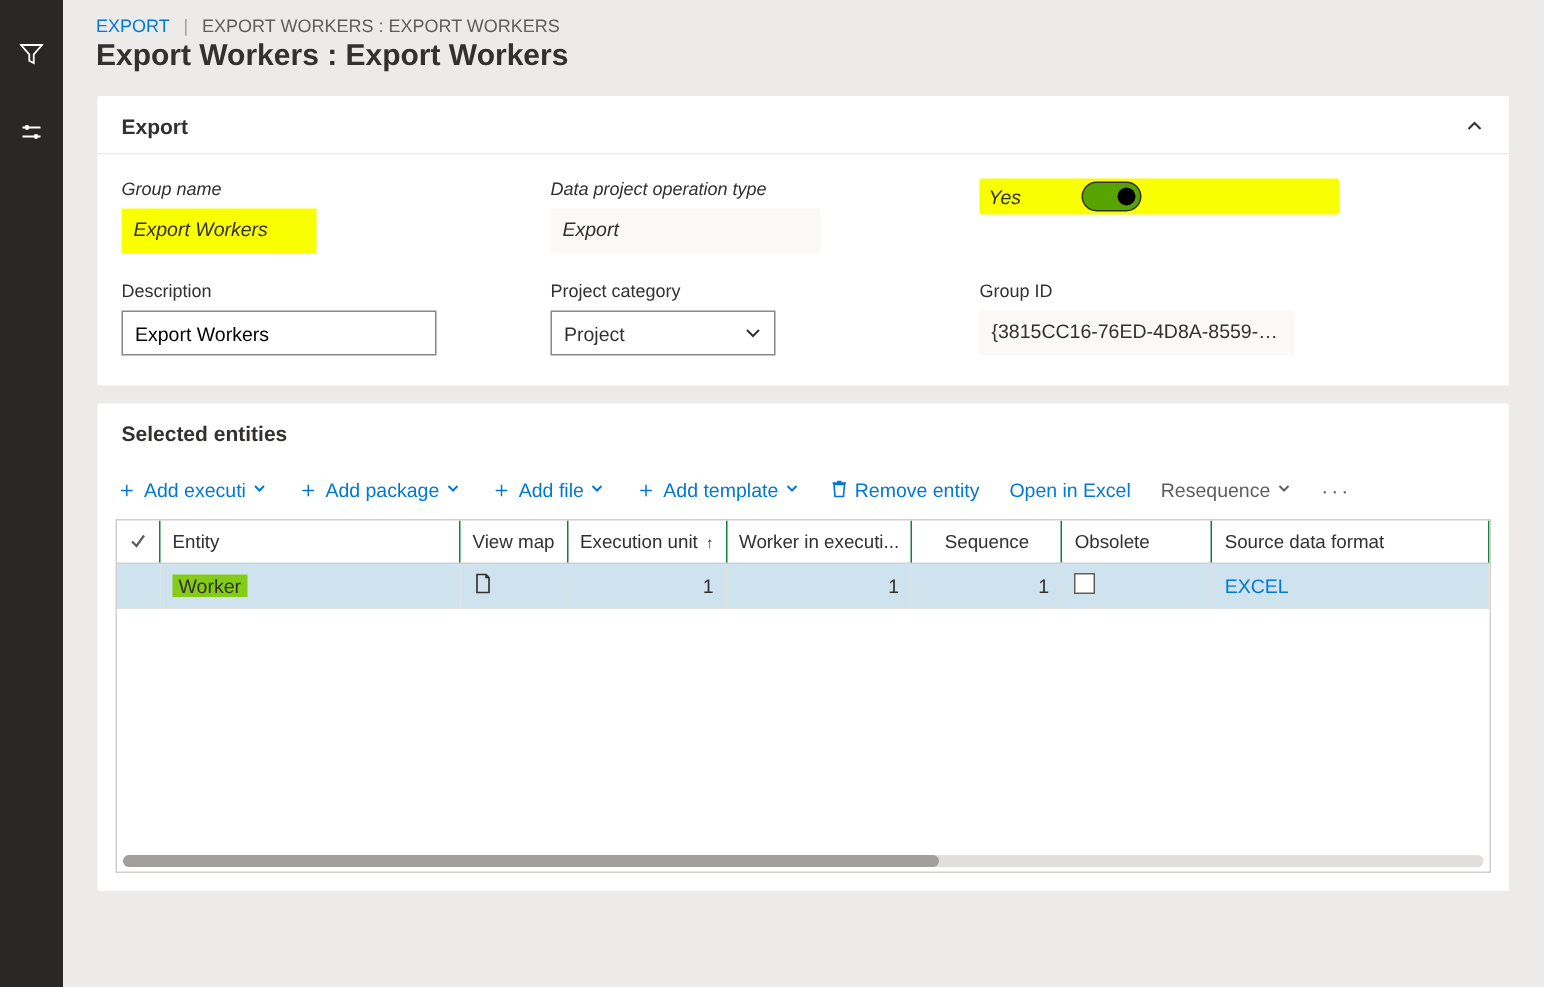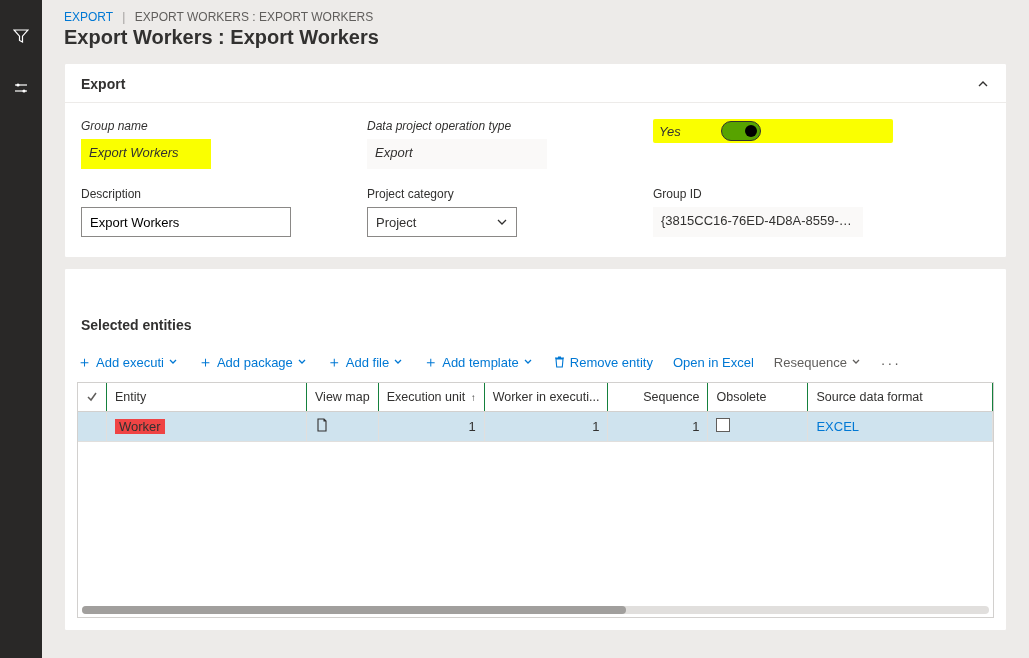--- a/index.html
+++ b/index.html
@@ -166,21 +166,21 @@
     white-space:nowrap;
   }
   table.grid td {
     font-size:13px;
     padding:6px 8px;
     border-right:1px solid #e1dfdd;
     border-bottom:1px solid #e1dfdd;
   }
   tr.selrow td { background:#cfe3ee; }
   .sort-up { font-size:10px; margin-left:2px; }
-  .entity-hl { background:#ef4444; padding:0 4px; }
+  .entity-hl { background:#84cc16; padding:0 4px; }
   .cb { width:14px; height:14px; border:1px solid #605e5c; display:inline-block; background:#fff; }
   .link { color:#0078d4; }
   .scroll-fake {
     position:absolute;
     left:4px; right:4px; bottom:3px;
     height:8px;
     background:#e1dfdd;
     border-radius:4px;
   }
   .scroll-fake .thumb {
@@ -265,21 +265,21 @@
         </div>
         <div class="field">
           <span class="field-label">Group ID</span>
           <div class="readonly">{3815CC16-76ED-4D8A-8559-7...</div>
         </div>
       </div>
     </div>
   </div>
 
   <div class="card">
-    <div class="card-header" style="border-bottom:none;margin-top:36px;">
+    <div class="card-header" style="border-bottom:none;">
       <span class="card-title">Selected entities</span>
     </div>
 
     <div class="entities-toolbar">
       <span class="tb-btn">
         <span class="plus">＋</span>
         <span>Add executi</span>
         <span><svg width="10" height="10" viewBox="0 0 10 10">
               <path d="M2 3l3 3 3-3" fill="none" stroke="#0078d4" stroke-width="1.3"></path>
             </svg></span>
@@ -332,21 +332,21 @@
                   <path d="M2 6l3 3 5-7" fill="none" stroke="#605e5c" stroke-width="1.5"></path>
                 </svg>
             </th>
             <th style="width:200px">Entity</th>
             <th style="width:70px">View map</th>
             <th style="width:100px;text-align:center">
               <span>Execution unit</span>
               <span class="sort-up">↑</span>
             </th>
             <th style="width:100px;text-align:right">Worker in executi...</th>
-            <th style="width:100px;text-align:right">Sequence</th>
+            <th style="width:100px;text-align:center">Sequence</th>
             <th style="width:100px">Obsolete</th>
             <th>Source data format</th>
           </tr>
         </thead>
         <tbody>
           <tr class="selrow">
             <td></td>
             <td>
               <span class="entity-hl">Worker</span>
             </td>

